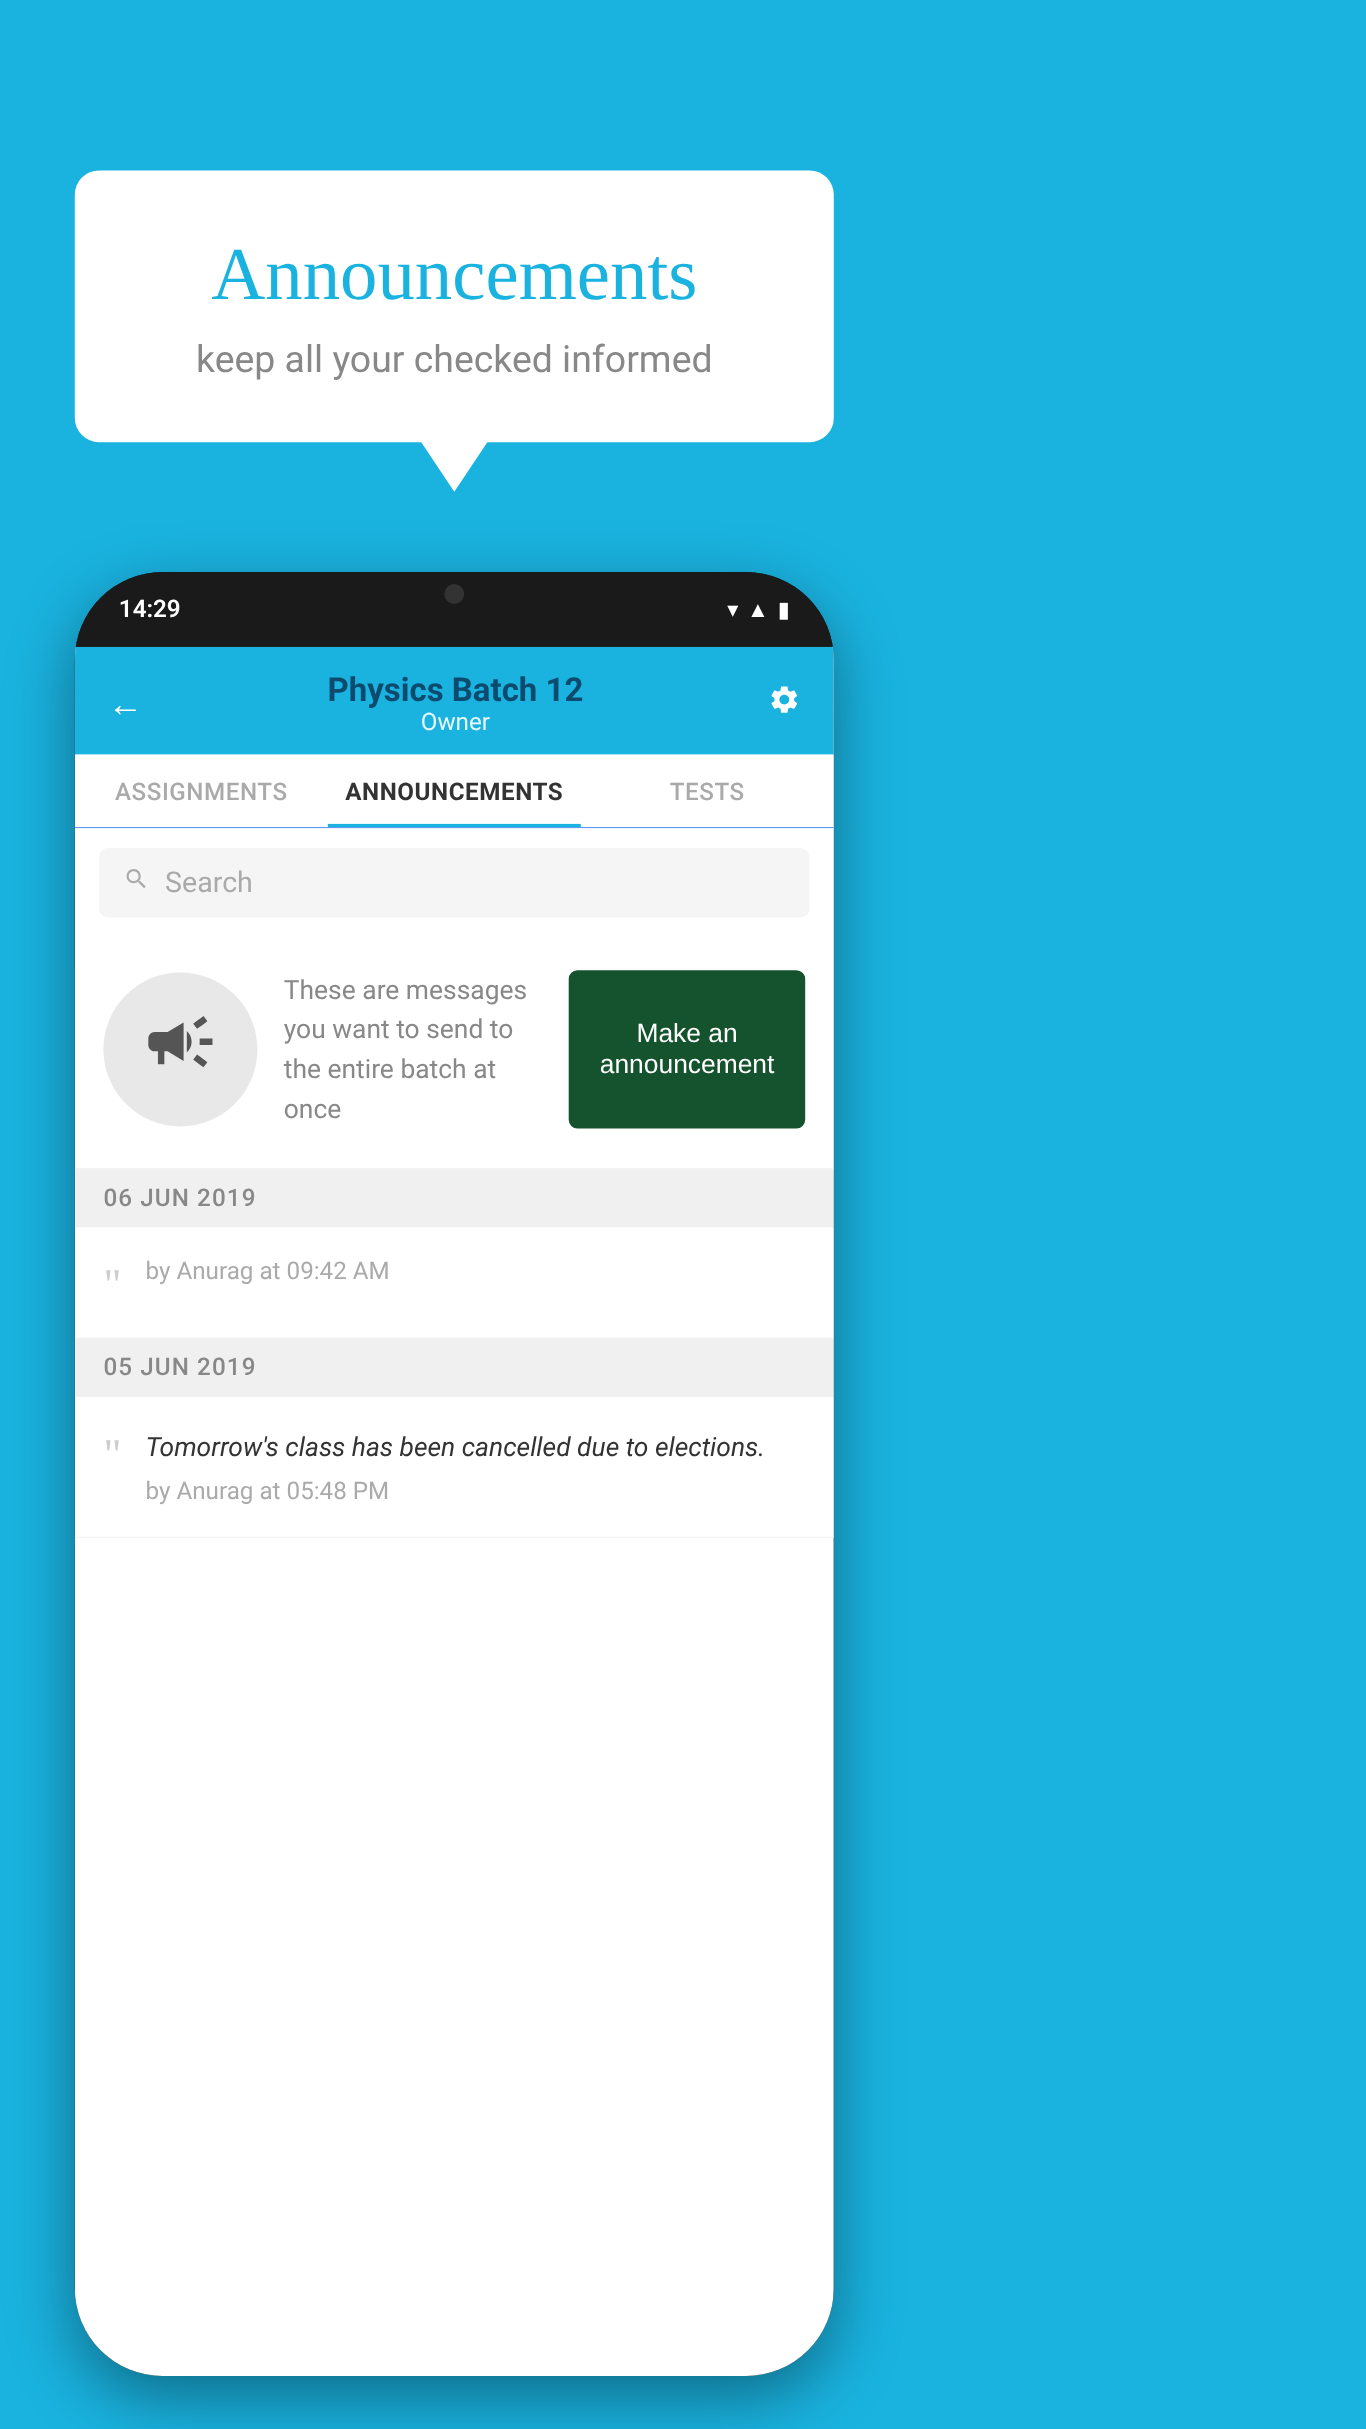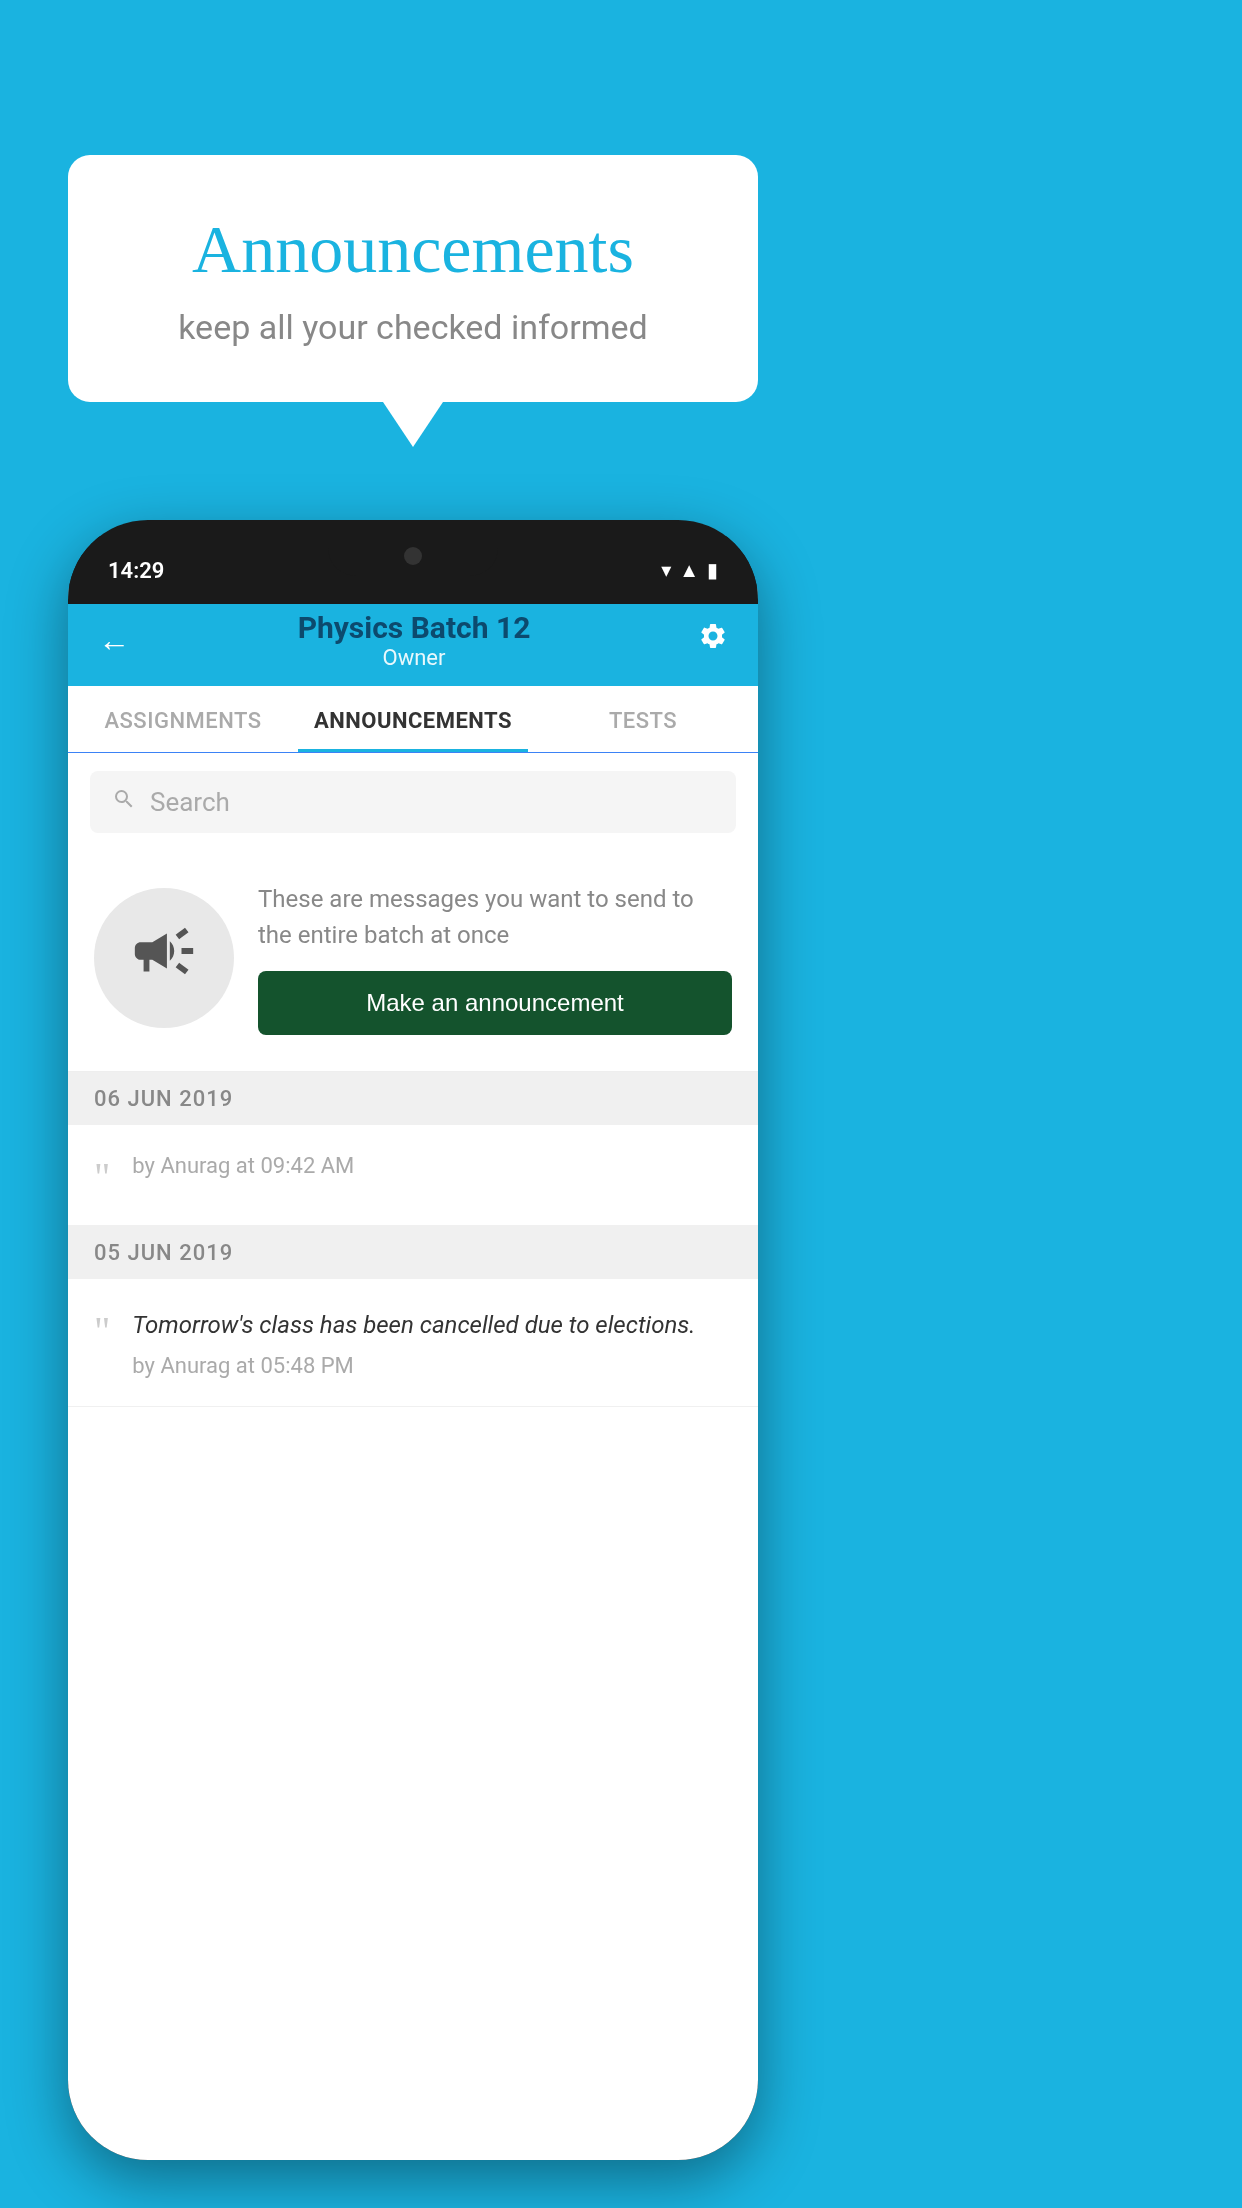--- a/index.html
+++ b/index.html
@@ -65,21 +65,21 @@
       height: 1640px;
       background: #1a1a1a;
       border-radius: 80px;
       overflow: hidden;
       box-shadow: 0 20px 60px rgba(0,0,0,0.4);
     }
 
     
     .phone-notch {
       position: absolute;
-      top: 16px;
+      top: 0;
       left: 0;
       right: 0;
       height: 68px;
       background: #1a1a1a;
       z-index: 10;
       display: flex;
       align-items: center;
       justify-content: space-between;
       padding: 0 40px;
     }
@@ -242,21 +242,21 @@
       flex-shrink: 0;
     }
 
     .megaphone-icon {
       font-size: 58px;
       color: #666;
     }
 
     .promo-right {
       display: flex;
-      flex-direction: column;
+      flex-direction: row;
       gap: 18px;
     }
 
     .promo-text {
       color: #888;
       font-size: 24px;
       line-height: 1.5;
     }
 
     .make-announcement-btn {

